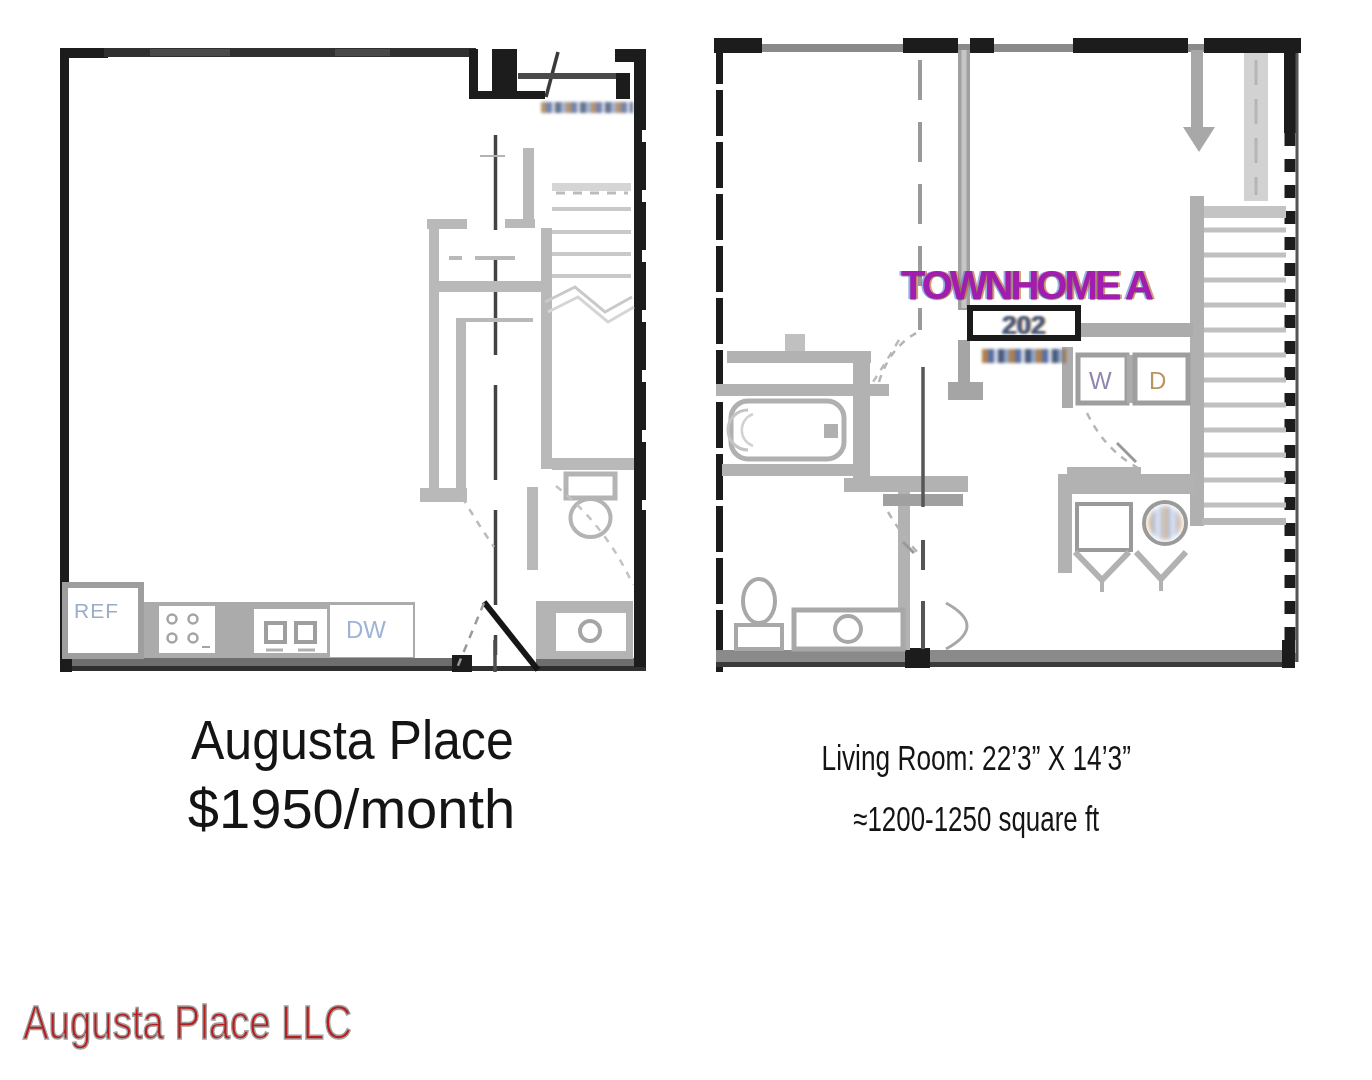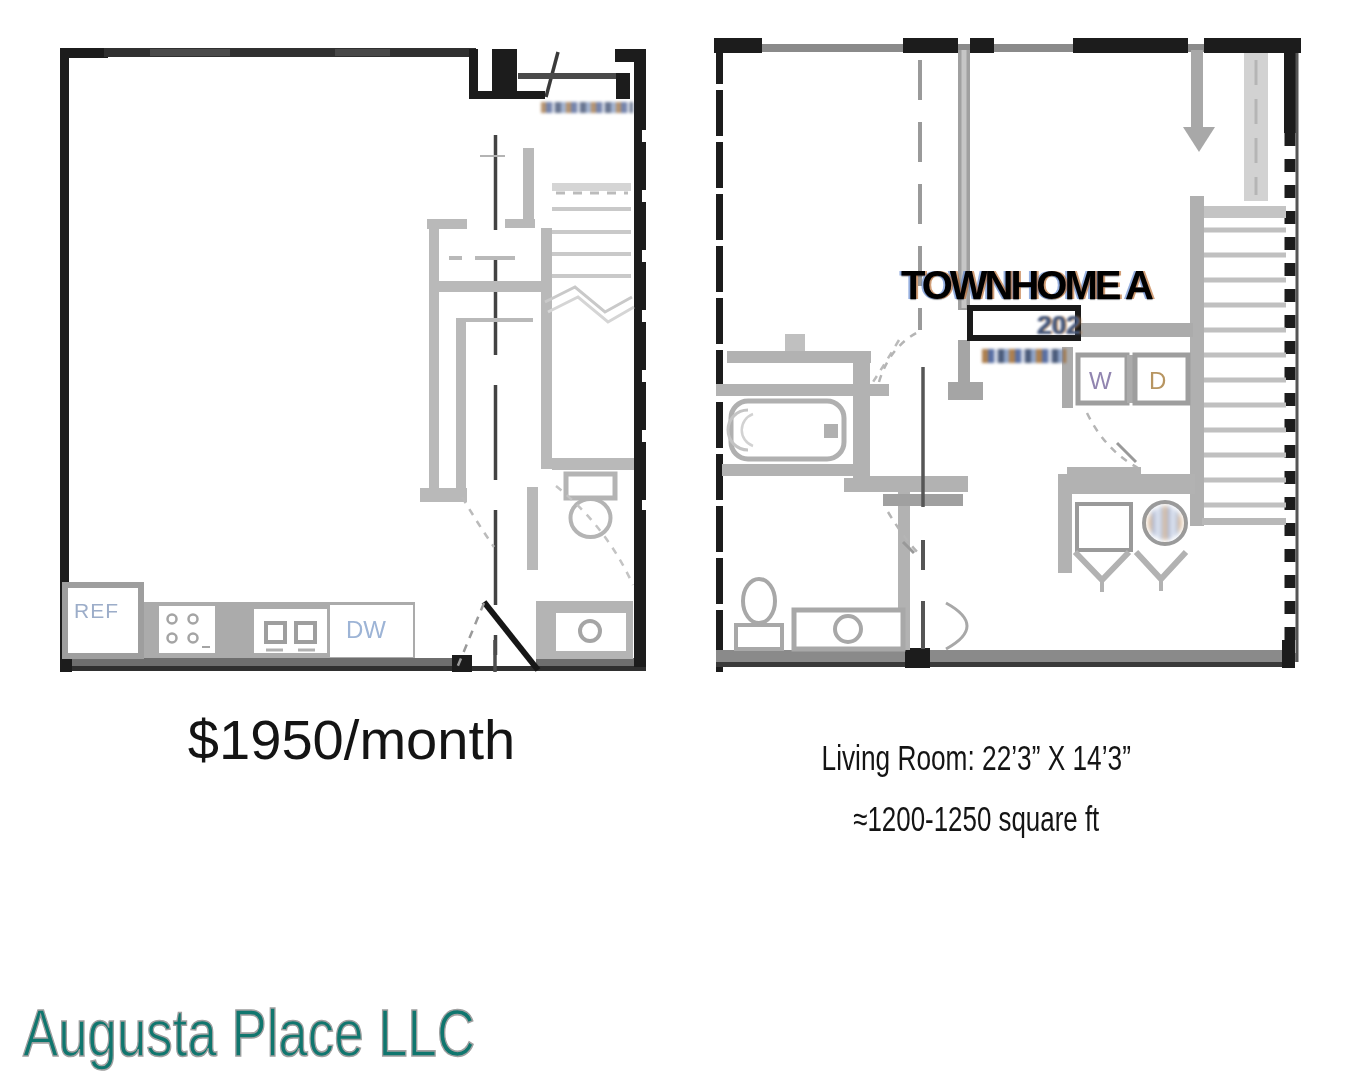--- a/index.html
+++ b/index.html
@@ -203,30 +203,31 @@
   <polyline points="1075,552 1102,580 1129,552" fill="none" stroke="#b2b2b2" stroke-width="6"></polyline>
   <polyline points="1136,552 1161,579 1186,552" fill="none" stroke="#b2b2b2" stroke-width="6"></polyline>
   <line x1="1102" y1="580" x2="1102" y2="592" stroke="#b2b2b2" stroke-width="4"></line>
   <line x1="1161" y1="579" x2="1161" y2="591" stroke="#b2b2b2" stroke-width="4"></line>
   <line x1="1117" y1="443" x2="1136" y2="462" stroke="#999999" stroke-width="3"></line>
 </svg>
 
 <div class="abs" style="left:541px;top:102px;width:92px;height:11px;filter:blur(1.7px);opacity:0.72;background:repeating-linear-gradient(90deg,#9a6a38 0 5px,#41568e 5px 11px,#c9cfdd 11px 14px,#2e4066 14px 20px,#8198bf 20px 25px);"></div>
 <div class="abs" style="left:1148px;top:506px;width:34px;height:34px;border-radius:50%;filter:blur(2px);opacity:0.6;background:repeating-linear-gradient(90deg,#c89058 0 4px,#7890c0 4px 8px,#e8e8f0 8px 11px,#90a8d0 11px 15px);"></div>
 
-<div class="tl" style="left:901px;top:263px;width:248px;text-align:left;font-size:40px;font-weight:bold;color:#000000;letter-spacing:-3px;filter:blur(0.6px);text-shadow:2px 0 0 rgba(180,95,30,0.6), -2px 0 0 rgba(70,115,200,0.55), 0 1px 1px rgba(20,25,35,0.5);">TOWNHOME A</div>
+<div class="tl" style="left:901px;top:263px;width:248px;text-align:left;font-size:40px;font-weight:bold;color:#a21caf;letter-spacing:-3px;filter:blur(0.6px);text-shadow:2px 0 0 rgba(180,95,30,0.6), -2px 0 0 rgba(70,115,200,0.55), 0 1px 1px rgba(20,25,35,0.5);">TOWNHOME A</div>
 <div class="abs" style="left:967px;top:305px;width:114px;height:36px;background:#ffffff;border:6px solid #1a1a1a;box-sizing:border-box;"></div>
-<div class="tl" style="left:967px;top:310px;width:114px;text-align:right;font-size:26px;font-weight:600;color:#46587a;filter:blur(0.9px);text-shadow:1.5px 0 0 rgba(190,115,45,0.65), -1.5px 0 0 rgba(50,70,120,0.5);">202</div>
+<div class="tl" style="left:967px;top:310px;width:114px;text-align:center;font-size:26px;font-weight:600;color:#46587a;filter:blur(0.9px);text-shadow:1.5px 0 0 rgba(190,115,45,0.65), -1.5px 0 0 rgba(50,70,120,0.5);">202</div>
 <div class="abs" style="left:982px;top:349px;width:84px;height:14px;filter:blur(1.6px);opacity:0.85;background:repeating-linear-gradient(90deg,#a06a30 0 6px,#3c5694 6px 12px,#ccd3e2 12px 16px,#2c3f64 16px 22px,#7e96c0 22px 27px);"></div>
 
-<div class="tl" style="left:23px;top:995px;font-size:66px;color:#0f766e;-webkit-text-stroke:1.6px #a0a0a0;filter:blur(0.4px);">
+<div class="tl" style="left:23px;top:995px;font-size:48px;color:#b91c1c;-webkit-text-stroke:1.6px #a0a0a0;filter:blur(0.4px);">
   <span class="sx" style="transform-origin:0 50%;transform:scaleX(0.8)">Augusta Place LLC</span>
 </div>
 
 <div class="tl ctr" style="left:52px;top:706px;width:600px;font-size:55px;line-height:69px;filter:blur(0.4px);">
+  <div><span class="sx" style="transform:scaleX(0.91)">Augusta Place</span></div>
   <div><span class="sx" style="transform:scaleX(1.02)">$1950/month</span></div>
 </div>
 
 <div class="tl ctr" style="left:626px;top:727px;width:700px;font-size:35px;line-height:61px;filter:blur(0.4px);">
   <div><span class="sx" style="transform:scaleX(0.75)">Living Room: 22’3” X 14’3”</span></div>
   <div><span class="sx" style="transform:scaleX(0.74)">≈1200-1250 square ft</span></div>
 </div>
 <div class="tl ctr" style="left:626px;top:982px;width:700px;font-size:26px;line-height:28px;filter:blur(0.3px);">
 </div>
 

